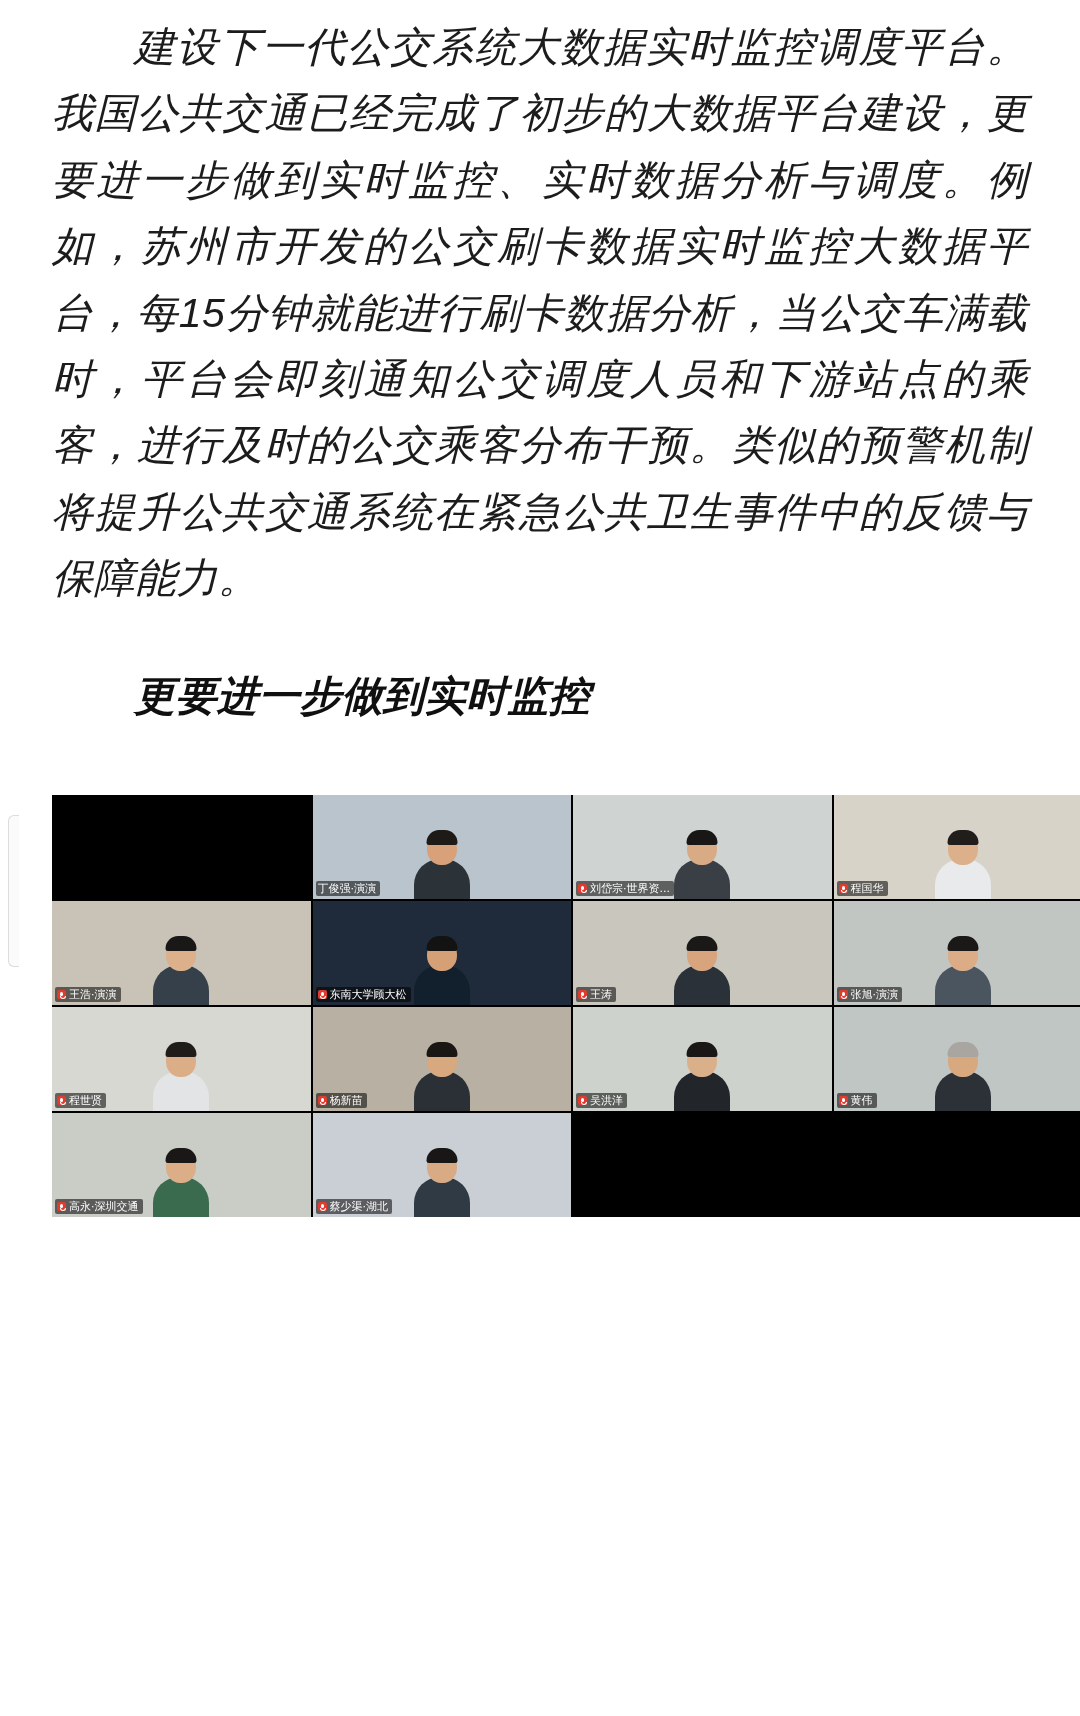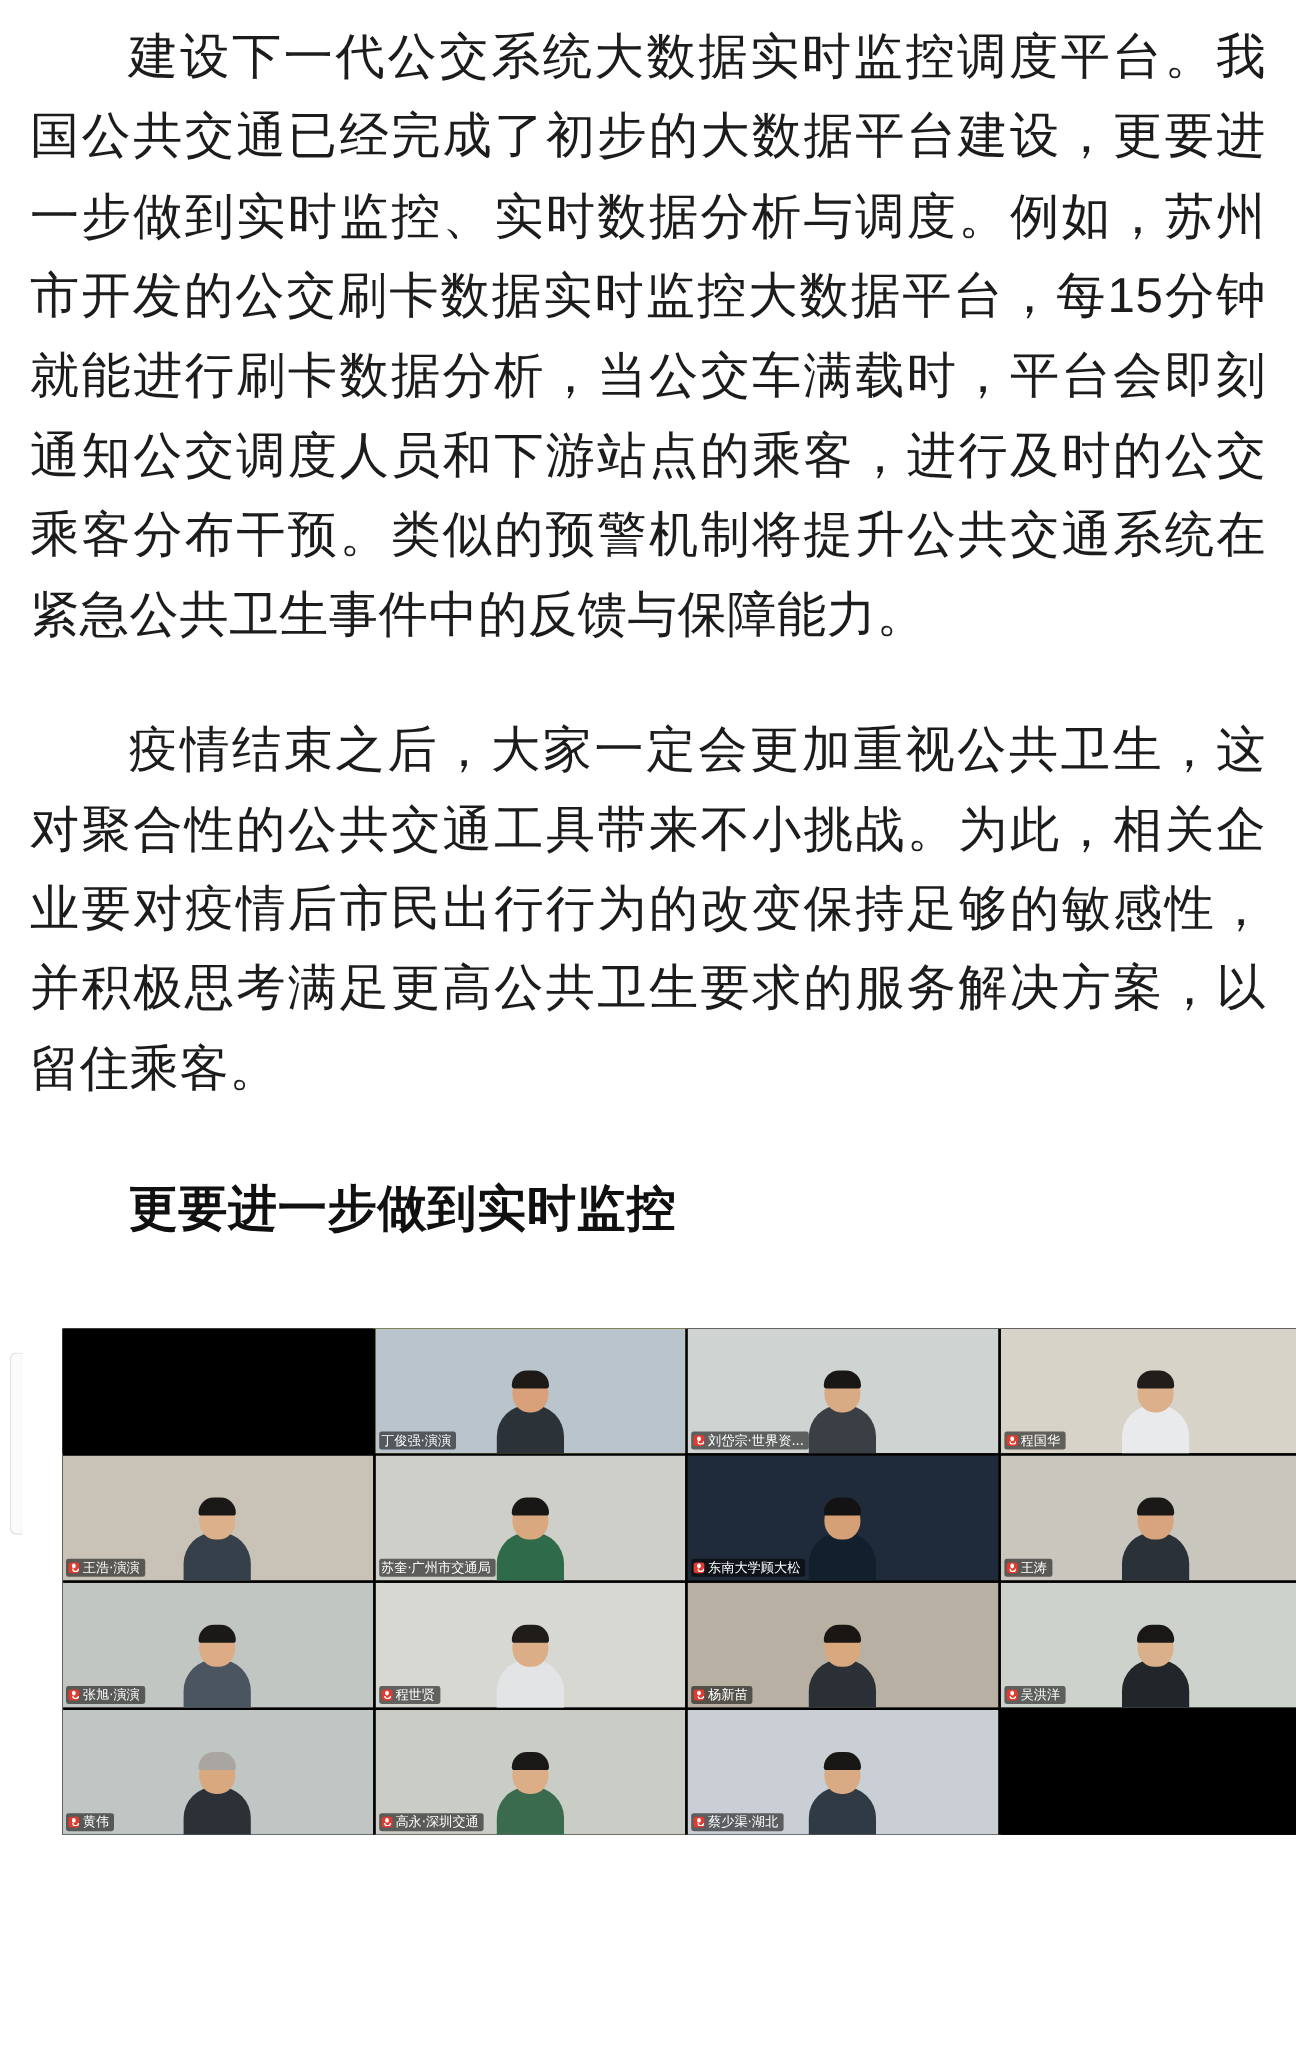--- a/index.html
+++ b/index.html
@@ -9,22 +9,23 @@
   }
   body {
     width: 1080px;
     min-height: 1716px;
     font-family: "Liberation Sans", "DejaVu Sans", sans-serif;
     color: #1a1a1a;
     position: relative;
     overflow: hidden;
   }
   .article {
-    padding: 0 25px;
+    padding: 0 52px;
     box-sizing: border-box;
+    font-style: italic;
   }
   .para {
     font-size: 41px;
     line-height: 1.62;
     letter-spacing: 0.5px;
     text-indent: 2em;
     margin: 0 0 46px 0;
     text-align: justify;
     color: #1c1c1c;
     font-weight: 400;
@@ -159,21 +160,20 @@
     overflow: hidden;
     text-overflow: ellipsis;
     font-family: "DejaVu Sans", sans-serif;
   }
 </style>
 </head>
 <body>
 
 <div class="article">
   <p class="para first">建设下一代公交系统大数据实时监控调度平台。我国公共交通已经完成了初步的大数据平台建设，更要进一步做到实时监控、实时数据分析与调度。例如，苏州市开发的公交刷卡数据实时监控大数据平台，每15分钟就能进行刷卡数据分析，当公交车满载时，平台会即刻通知公交调度人员和下游站点的乘客，进行及时的公交乘客分布干预。类似的预警机制将提升公共交通系统在紧急公共卫生事件中的反馈与保障能力。</p>
-  <p class="para">疫情结束之后，大家一定会更加重视公共卫生，这对聚合性的公共交通工具带来不小挑战。为此，相关企业要对疫情后市民出行行为的改变保持足够的敏感性，并积极思考满足更高公共卫生要求的服务解决方案，以留住乘客。</p>
   <p class="credit">更要进一步做到实时监控</p>
 </div>
 
 <div class="figure-wrap">
   <div class="scroll-hint"></div>
   <div class="grid" id="video-grid">
       <div class="cell empty">
         <div class="bg" style="background: rgb(0, 0, 0);"></div>
       </div>
       <div class="cell active">
@@ -209,29 +209,20 @@
         <div class="bg" style="background: rgb(200, 195, 182);"></div>
         <div class="person" style="background: rgb(53, 64, 74);"></div>
         <div class="head" style="background: rgb(220, 176, 138);"></div>
         <div class="hair" style="background: rgb(26, 24, 23);"></div>
         <div class="namebar">
           <span class="mic"></span>
           <span class="nm">王浩·演演</span>
         </div>
       </div>
       <div class="cell">
-        <div class="bg" style="background: rgb(207, 207, 201);"></div>
-        <div class="person" style="background: rgb(47, 106, 74);"></div>
-        <div class="head" style="background: rgb(217, 168, 127);"></div>
-        <div class="hair" style="background: rgb(25, 23, 22);"></div>
-        <div class="namebar">
-          <span class="nm">苏奎·广州市交通局</span>
-        </div>
-      </div>
-      <div class="cell">
         <div class="bg" style="background: rgb(31, 43, 58);"></div>
         <div class="person" style="background: rgb(18, 32, 45);"></div>
         <div class="head" style="background: rgb(214, 160, 119);"></div>
         <div class="hair" style="background: rgb(19, 19, 19);"></div>
         <div class="namebar">
           <span class="mic"></span>
           <span class="nm">东南大学顾大松</span>
         </div>
       </div>
       <div class="cell">

